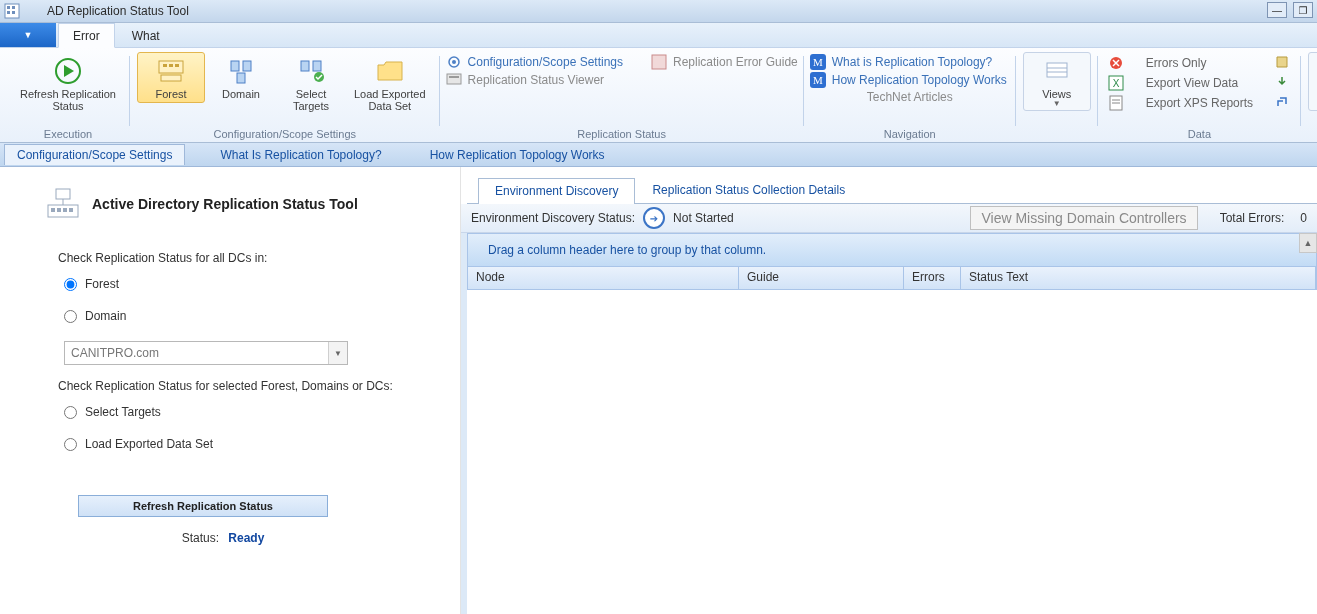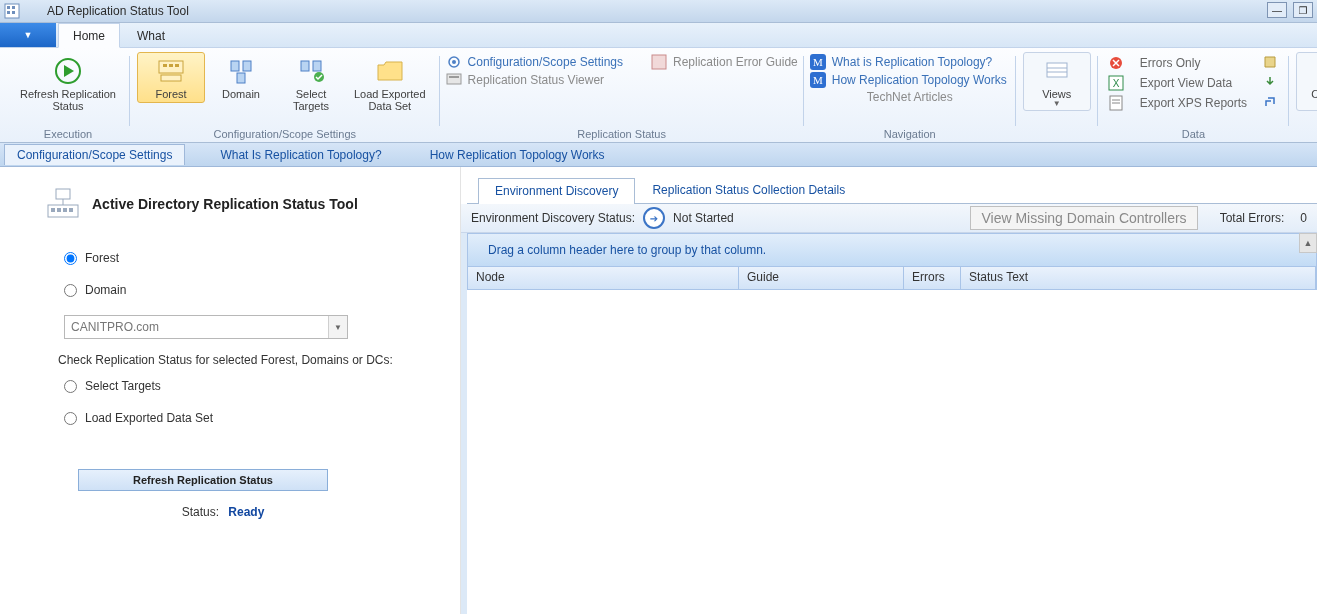--- a/index.html
+++ b/index.html
@@ -88,21 +88,21 @@
     border-color:#e3b64e;
   }
   .big-btn .ico{width:32px;height:32px;margin-bottom:1px;display:flex;align-items:center;justify-content:center;}
   .big-btn .lbl{font-size:11px;line-height:12px;white-space:pre;}
   .big-btn .caret{font-size:8px;color:#666;margin-top:-1px;}
   .link-col{display:flex;flex-direction:column;gap:2px;padding-top:2px;}
   .link-row{display:flex;align-items:center;gap:6px;color:#3a71b8;font-size:12px;white-space:nowrap;}
   .link-row.muted{color:#8b8b8b;}
   .link-row .mini-ico{width:16px;height:16px;display:flex;align-items:center;justify-content:center;}
   .small-btn{
-    display:flex;align-items:center;gap:16px;color:#666;font-size:12px;padding:1px 4px;
+    display:flex;align-items:center;gap:22px;color:#666;font-size:12px;padding:1px 4px;
     white-space:nowrap;
   }
   .small-btn .mini-ico{width:16px;height:16px;}
   
   .doc-tabs{
     height:23px;
     background:linear-gradient(to bottom,#d6e5f7,#bfd6ef);
     border-bottom:1px solid #9fb8d9;
     display:flex;align-items:center;
     padding-left:4px;gap:22px;
@@ -205,21 +205,21 @@
   <div class="win-btns">
     <div class="win-btn">—</div>
     <div class="win-btn">❐</div>
   </div>
 </div>
 
 <div class="ribbon-tabs">
   <div class="file-tab">
       <span class="caret">▼</span>
     </div>
-  <div class="ribbon-tab active">Home</div>
+  <div class="ribbon-tab active">Error</div>
   <div class="ribbon-tab">What</div>
 </div>
 
 <div class="ribbon">
 
   <div class="rgroup">
     <div class="group-row">
       <div class="big-btn">
         <span class="ico">
           <svg width="32" height="32">
@@ -441,20 +441,21 @@
             <rect x="5" y="21" width="4" height="4" fill="#9aa9bd"></rect>
             <rect x="11" y="21" width="4" height="4" fill="#9aa9bd"></rect>
             <rect x="17" y="21" width="4" height="4" fill="#9aa9bd"></rect>
             <rect x="23" y="21" width="4" height="4" fill="#9aa9bd"></rect>
             <line x1="17" y1="12" x2="17" y2="18" stroke="#9aa9bd"></line>
           </svg>
       </span>
       <span class="panel-title">Active Directory Replication Status Tool</span>
     </div>
 
+    <div class="section-label">Check Replication Status for all DCs in:</div>
     <label class="radio-row">
       <input type="radio" name="scope" checked="" style="">
       <span>Forest</span>
     </label>
     <label class="radio-row">
       <input type="radio" name="scope" style="">
       <span>Domain</span>
     </label>
     <div class="combo">
       <span class="txt">CANITPRO.com</span>

